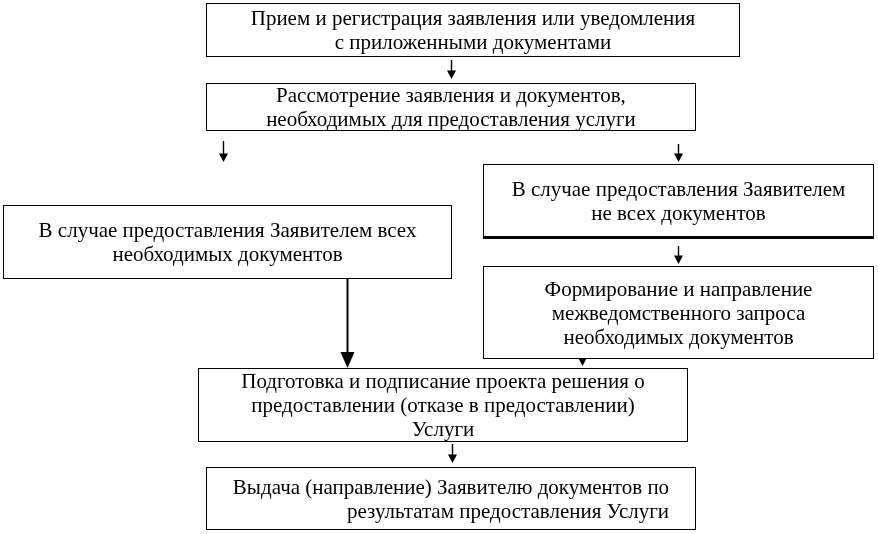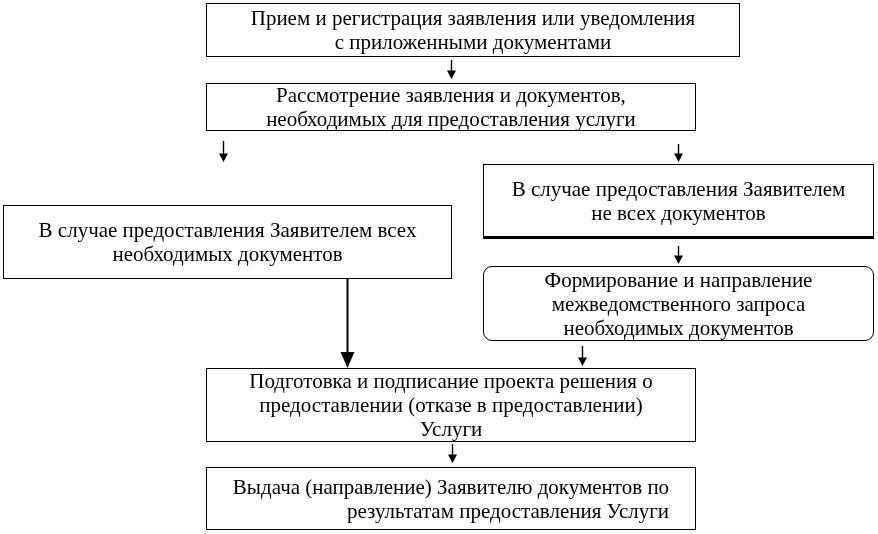--- a/index.html
+++ b/index.html
@@ -94,24 +94,24 @@
 
   <div class="box" style="left:206px; top:83px; width:490px; height:48px;">Рассмотрение заявления и документов,
 необходимых для предоставления услуги</div>
 
   <div class="box" style="left:3px; top:164px; width:449px; height:74px;margin-top:41px;">В случае предоставления Заявителем всех
 необходимых документов</div>
 
   <div class="box heavy-bottom" style="left:483px; top:164px; width:391px; height:75px;">В случае предоставления Заявителем
 не всех документов</div>
 
-  <div class="box" style="left:483px; top:266px; width:391px; height:75px;border-radius:9px;">Формирование и направление
+  <div class="box" style="left:483px; top:266px; width:391px; height:93px;">Формирование и направление
 межведомственного запроса
 необходимых документов</div>
 
-  <div class="box" style="left:206px; top:368px; width:490px; height:74px;">Подготовка и подписание проекта решения о
+  <div class="box" style="left:198px; top:368px; width:490px; height:74px;">Подготовка и подписание проекта решения о
 предоставлении (отказе в предоставлении)
 Услуги</div>
 
   <div class="box" style="left:206px; top:467px; width:490px; height:63px;text-align:right;">Выдача (направление) Заявителю документов по
 результатам предоставления Услуги</div>
 
 </div>
 
 </body></html>

